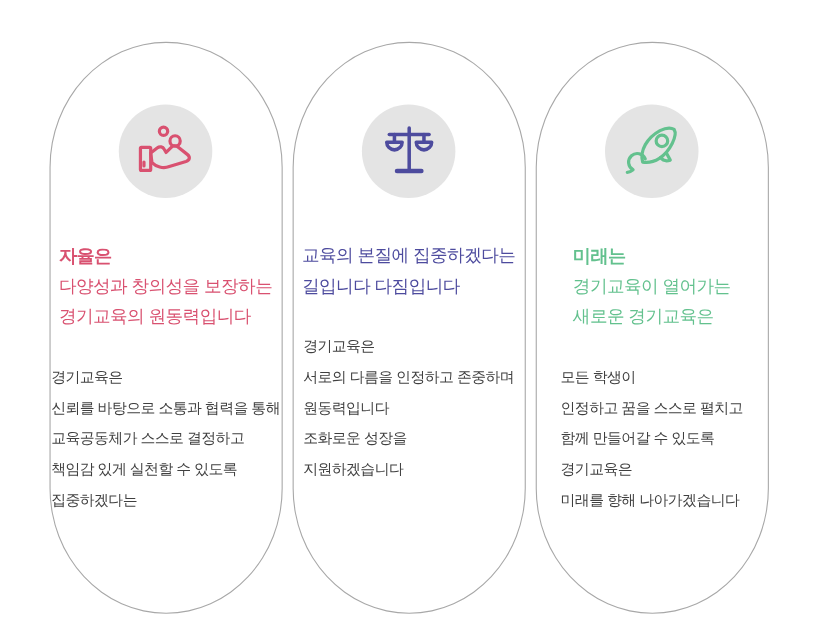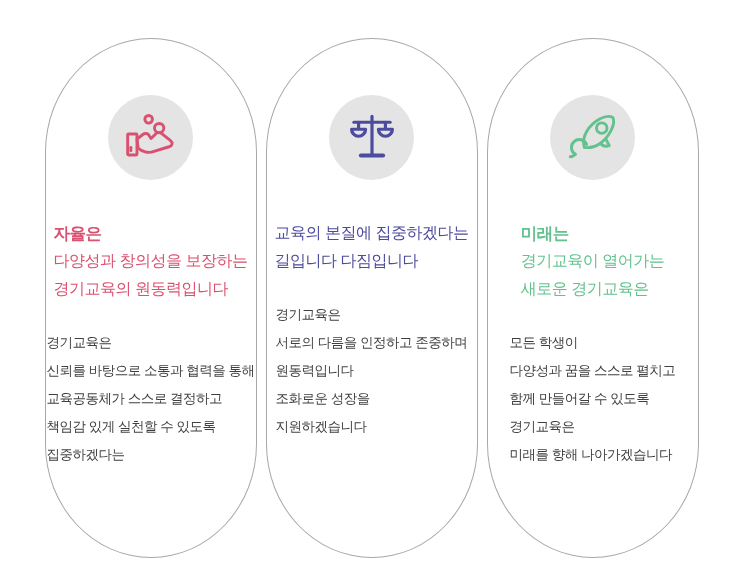--- a/index.html
+++ b/index.html
@@ -108,20 +108,20 @@
         <path d="M37,59 a13.5,13.5 0 1 0 -19,17 c-3,2.5 -6,4 -9,4"></path>
       </svg>
     </div>
     <div class="title">
       <div class="kw">미래는</div>
       <div>경기교육이 열어가는</div>
       <div>새로운 경기교육은</div>
     </div>
     <div class="bodytext">
       <div>모든 학생이</div>
-      <div>다양성과 꿈을 스스로 펼치고</div>
+      <div>인정하고 꿈을 스스로 펼치고</div>
       <div>함께 만들어갈 수 있도록</div>
       <div>경기교육은</div>
       <div>미래를 향해 나아가겠습니다</div>
     </div>
   </div>
 
 </div>
 
 </body></html>

